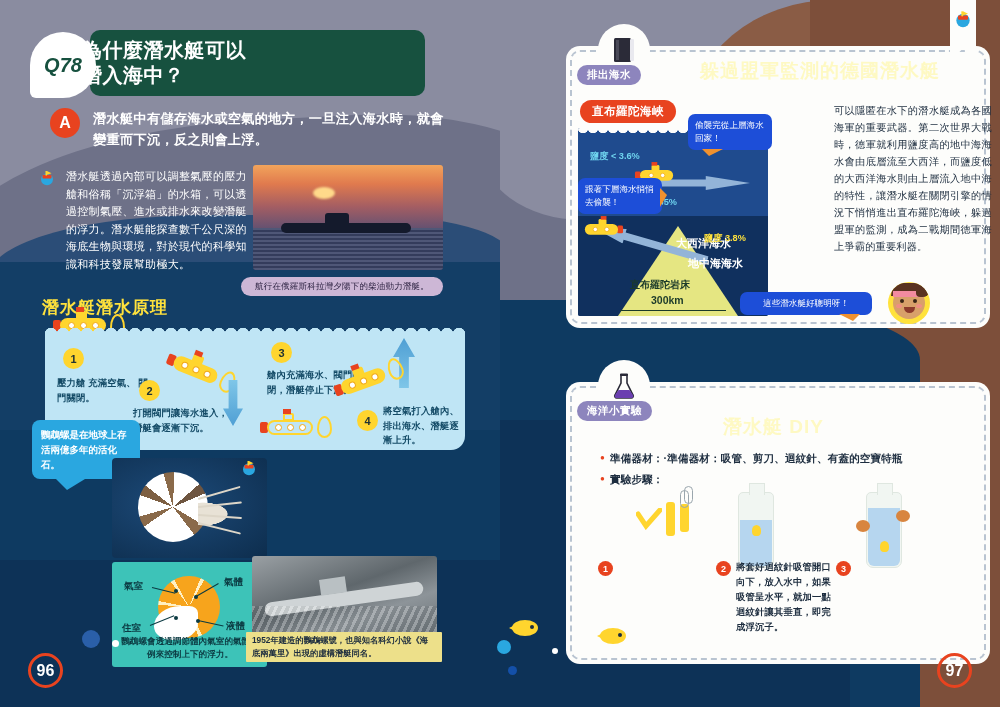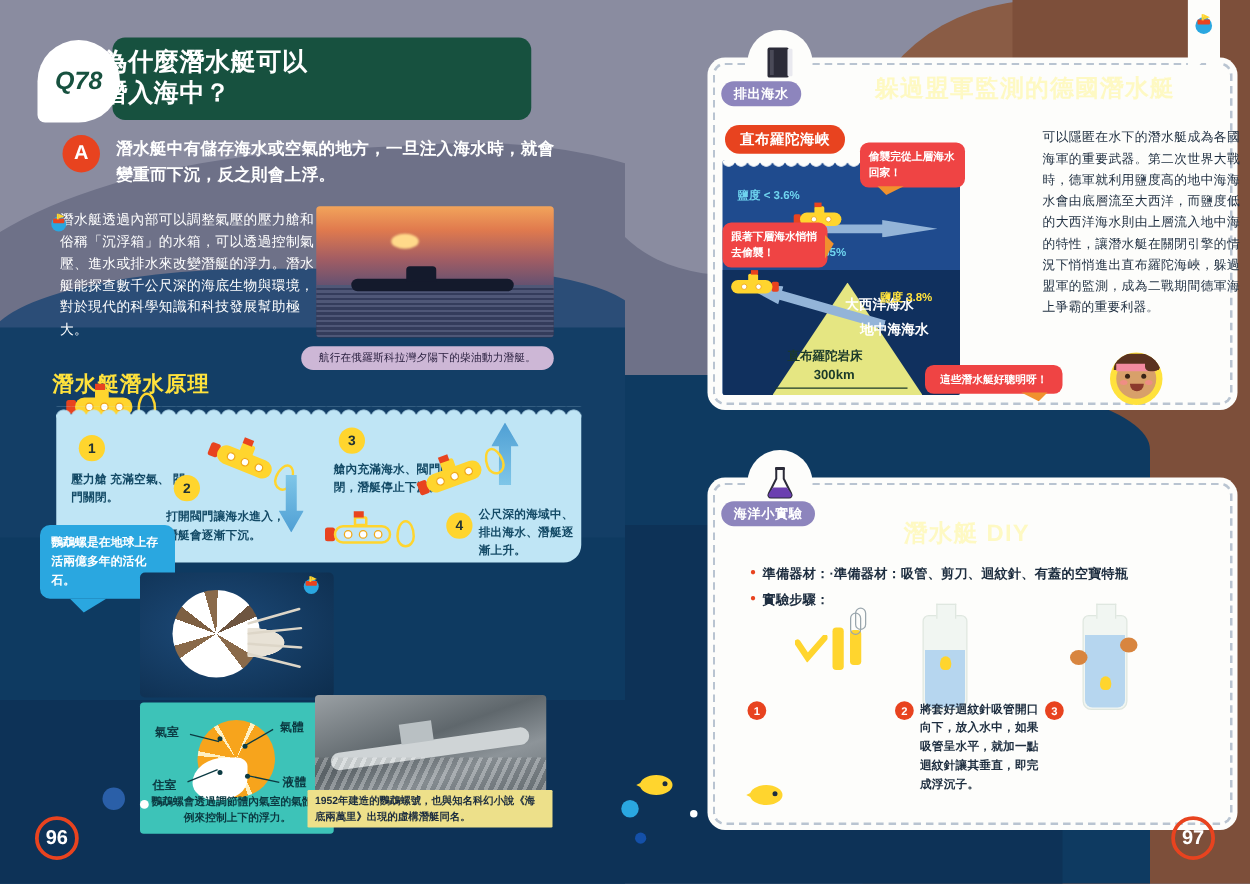--- a/index.html
+++ b/index.html
@@ -71,21 +71,21 @@
   }
   .a-text {
     margin-left: 43px; color: #fff; font-size: 13.2px;
     font-weight: bold; line-height: 21px; letter-spacing: 0.3px;
   }
 
   
   #intro { position: absolute; left: 38px; top: 168px; width: 215px; }
   .boat-icon { position: absolute; left: 0; top: 0; width: 18px; height: 18px; }
   .intro-text {
-    margin-left: 10px; color: #fff; font-size: 11px; line-height: 17.5px;
+    margin-left: 28px; color: #fff; font-size: 11px; line-height: 17.5px;
     letter-spacing: 0.3px;
   }
 
   
   #photo1 {
     position: absolute; left: 253px; top: 165px; width: 190px; height: 105px;
     border-radius: 3px; overflow: hidden;
     background: linear-gradient(#f2a45b 0%, #e07a4e 18%, #a35d63 40%, #6c5370 58%, #3c3f5c 78%, #2a3350 100%);
   }
   #photo1 .sun { position:absolute; left:60px; top:22px; width:22px; height:12px; background:#ffd98a; border-radius:50%; filter: blur(1px);}
@@ -301,22 +301,22 @@
     clip-path: polygon(0 25%, 72% 25%, 72% 0, 100% 50%, 72% 100%, 72% 75%, 0 75%);
   }
   .arrow-l {
     position:absolute; height:15px; background:#93b4d8;
     clip-path: polygon(100% 25%, 28% 25%, 28% 0, 0 50%, 28% 100%, 28% 75%, 100% 75%);
   }
   .scale-line {
     position:absolute; height:1px; background:#1b3a2a;
   }
   .bub-orange {
-    position:absolute; background:#ef4444; color:#fff; border-radius:7px;
-    padding:5px 7px; font-size:8.6px; font-weight:bold; line-height:13px;
+    position:absolute; background:#1d4ed8; color:#fff; border-radius:7px;
+    padding:5px 7px; font-size:8.6px; font-weight:normal; line-height:13px;
   }
   .bub-orange.tip-dl::after {
     content:""; position:absolute; left:14px; bottom:-13px;
     border:7px solid transparent; border-top-color:#f0912e; border-right-width:14px;
   }
   .bub-orange.tip-dr::after {
     content:""; position:absolute; right:12px; bottom:-13px;
     border:7px solid transparent; border-top-color:#f0912e; border-left-width:14px;
   }
   .bub-orange.tip-r::after {
@@ -476,21 +476,21 @@
         <div class="body"></div>
       <div class="tower"></div>
         <div class="flag"></div>
       <div class="win" style="left:8px;"></div>
         <div class="win" style="left:20px;"></div>
         <div class="win" style="left:32px;"></div>
       <div class="prop"></div>
     </div>
 
     <div class="step-num" style="left:312px; top:78px;">4</div>
-    <div class="step-txt" style="left:338px; top:72px; width:76px;">公尺深的海域中、排出海水、潛艇逐漸上升。</div>
+    <div class="step-txt" style="left:338px; top:72px; width:76px;">將空氣打入艙內、排出海水、潛艇逐漸上升。</div>
     <div class="up-arrow" style="left:348px; top:6px;"></div>
     <div class="msub" style="left:294px; top:50px; transform:rotate(-20deg);">
       <div class="tail"></div>
         <div class="body"></div>
       <div class="tower"></div>
         <div class="flag"></div>
       <div class="win" style="left:8px;"></div>
         <div class="win" style="left:20px;"></div>
         <div class="win" style="left:32px;"></div>
       <div class="prop"></div>
@@ -609,21 +609,21 @@
   <div class="gib-lab yl" style="left:126px; top:104px;">鹽度 3.8%</div>
   <div class="gib-lab wh" style="left:110px; top:128px;">地中海海水</div>
 
   <div class="gib-lab dk" style="left:52px; top:150px; font-size:10px;">直布羅陀岩床</div>
   <div class="gib-lab dk" style="left:73px; top:166px; font-size:10.5px;">300km</div>
   <div class="scale-line" style="left:42px; top:182px; width:106px;"></div>
 </div>
 
 <div class="bub-orange tip-dl" style="left:688px; top:114px; width:84px;">偷襲完從上層海水回家！</div>
 <div class="bub-orange tip-r" style="left:578px; top:178px; width:84px;">跟著下層海水悄悄去偷襲！</div>
-<div class="bub-orange tip-dr" style="left:740px; top:292px; width:110px; text-align:center;">這些潛水艇好聰明呀！</div>
+<div class="bub-orange tip-dr" style="left:740px; top:292px; width:132px; text-align:center;">這些潛水艇好聰明呀！</div>
 
 <div class="kid-avatar">
   <div class="face"></div>
   <div class="hair"></div>
   <div class="band"></div>
   <div class="bow"></div>
   <div class="eye" style="left:12px;"></div>
   <div class="eye" style="left:25px;"></div>
   <div class="cheek" style="left:8px;"></div>
   <div class="cheek" style="left:28px;"></div>

